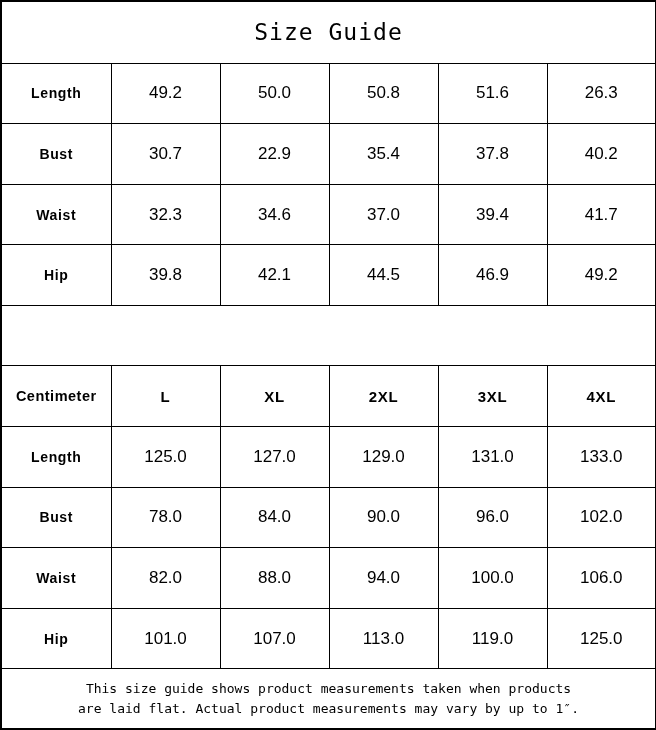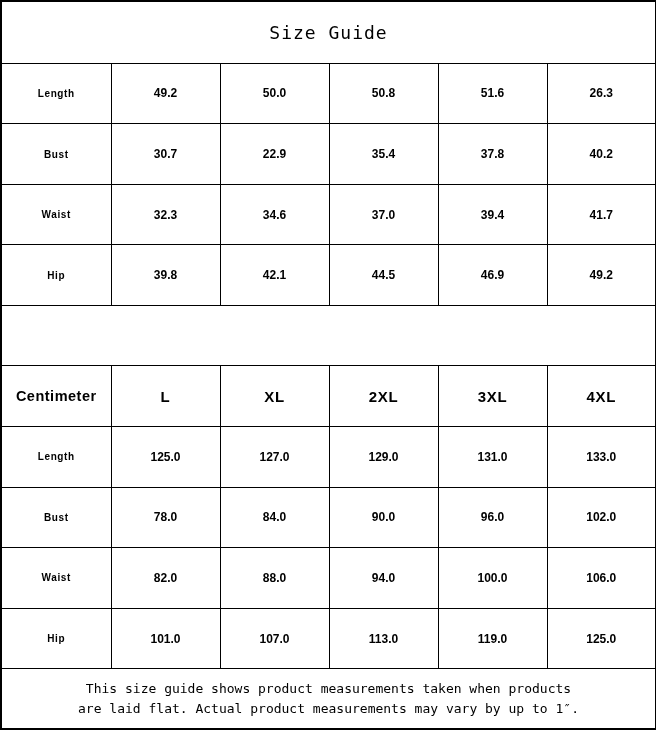--- a/index.html
+++ b/index.html
@@ -34,47 +34,47 @@
   }
 
   
   col.c-label { width: 110px; }
   col.c-size  { width: 109px; }
 
   
   .title-cell {
     height: 57px;
     font-family: "DejaVu Sans Mono", monospace;
-    font-size: 18px;
+    font-size: 23px;
     font-weight: 400;
     letter-spacing: 1px;
     color: #000000;
   }
 
   
   .hdr-row td {
     height: 56px;
     font-size: 15px;
     font-weight: bold;
     letter-spacing: 0.6px;
   }
   .hdr-row td.unit-cell {
     font-size: 14.5px;
     letter-spacing: 0.5px;
   }
 
   
   .data-row td {
     height: 56px;
-    font-size: 12px;
-    font-weight: 700;
+    font-size: 17px;
+    font-weight: 400;
   }
   .data-row td.row-label {
     font-weight: bold;
-    font-size: 10px;
+    font-size: 14px;
     letter-spacing: 0.6px;
   }
 
   
   .spacer-cell {
     height: 56px;
   }
 
   
   .note-cell {

